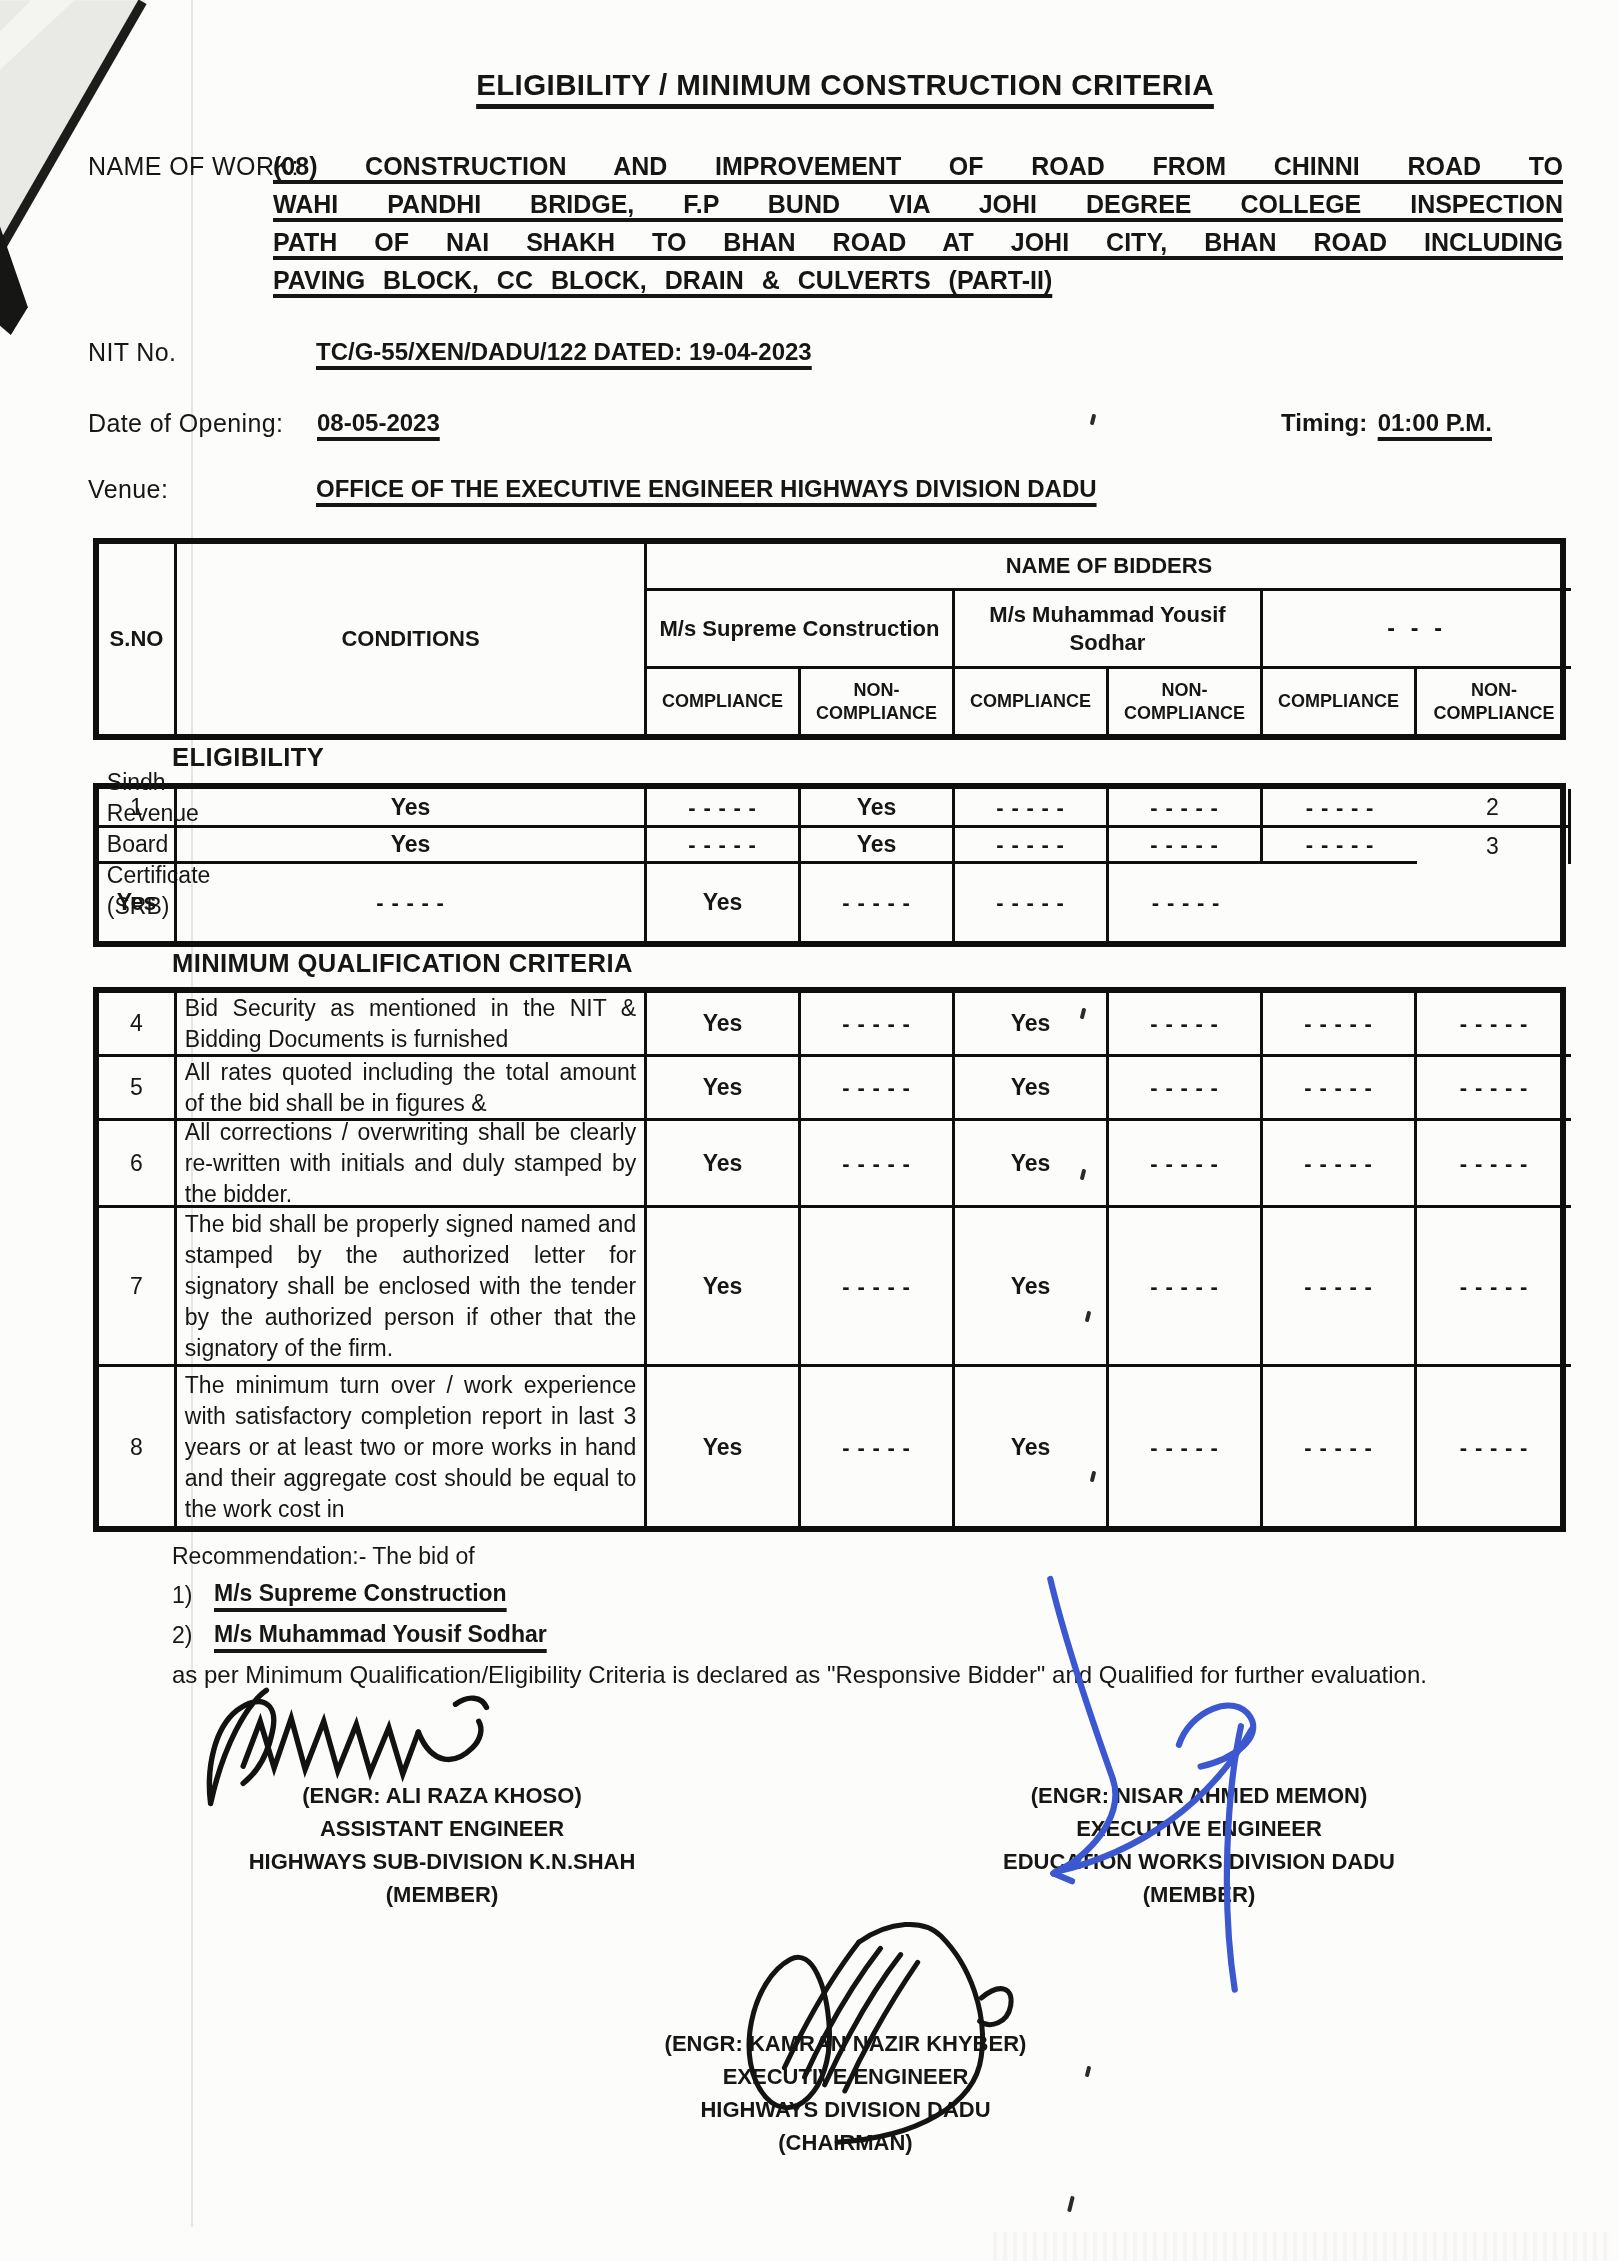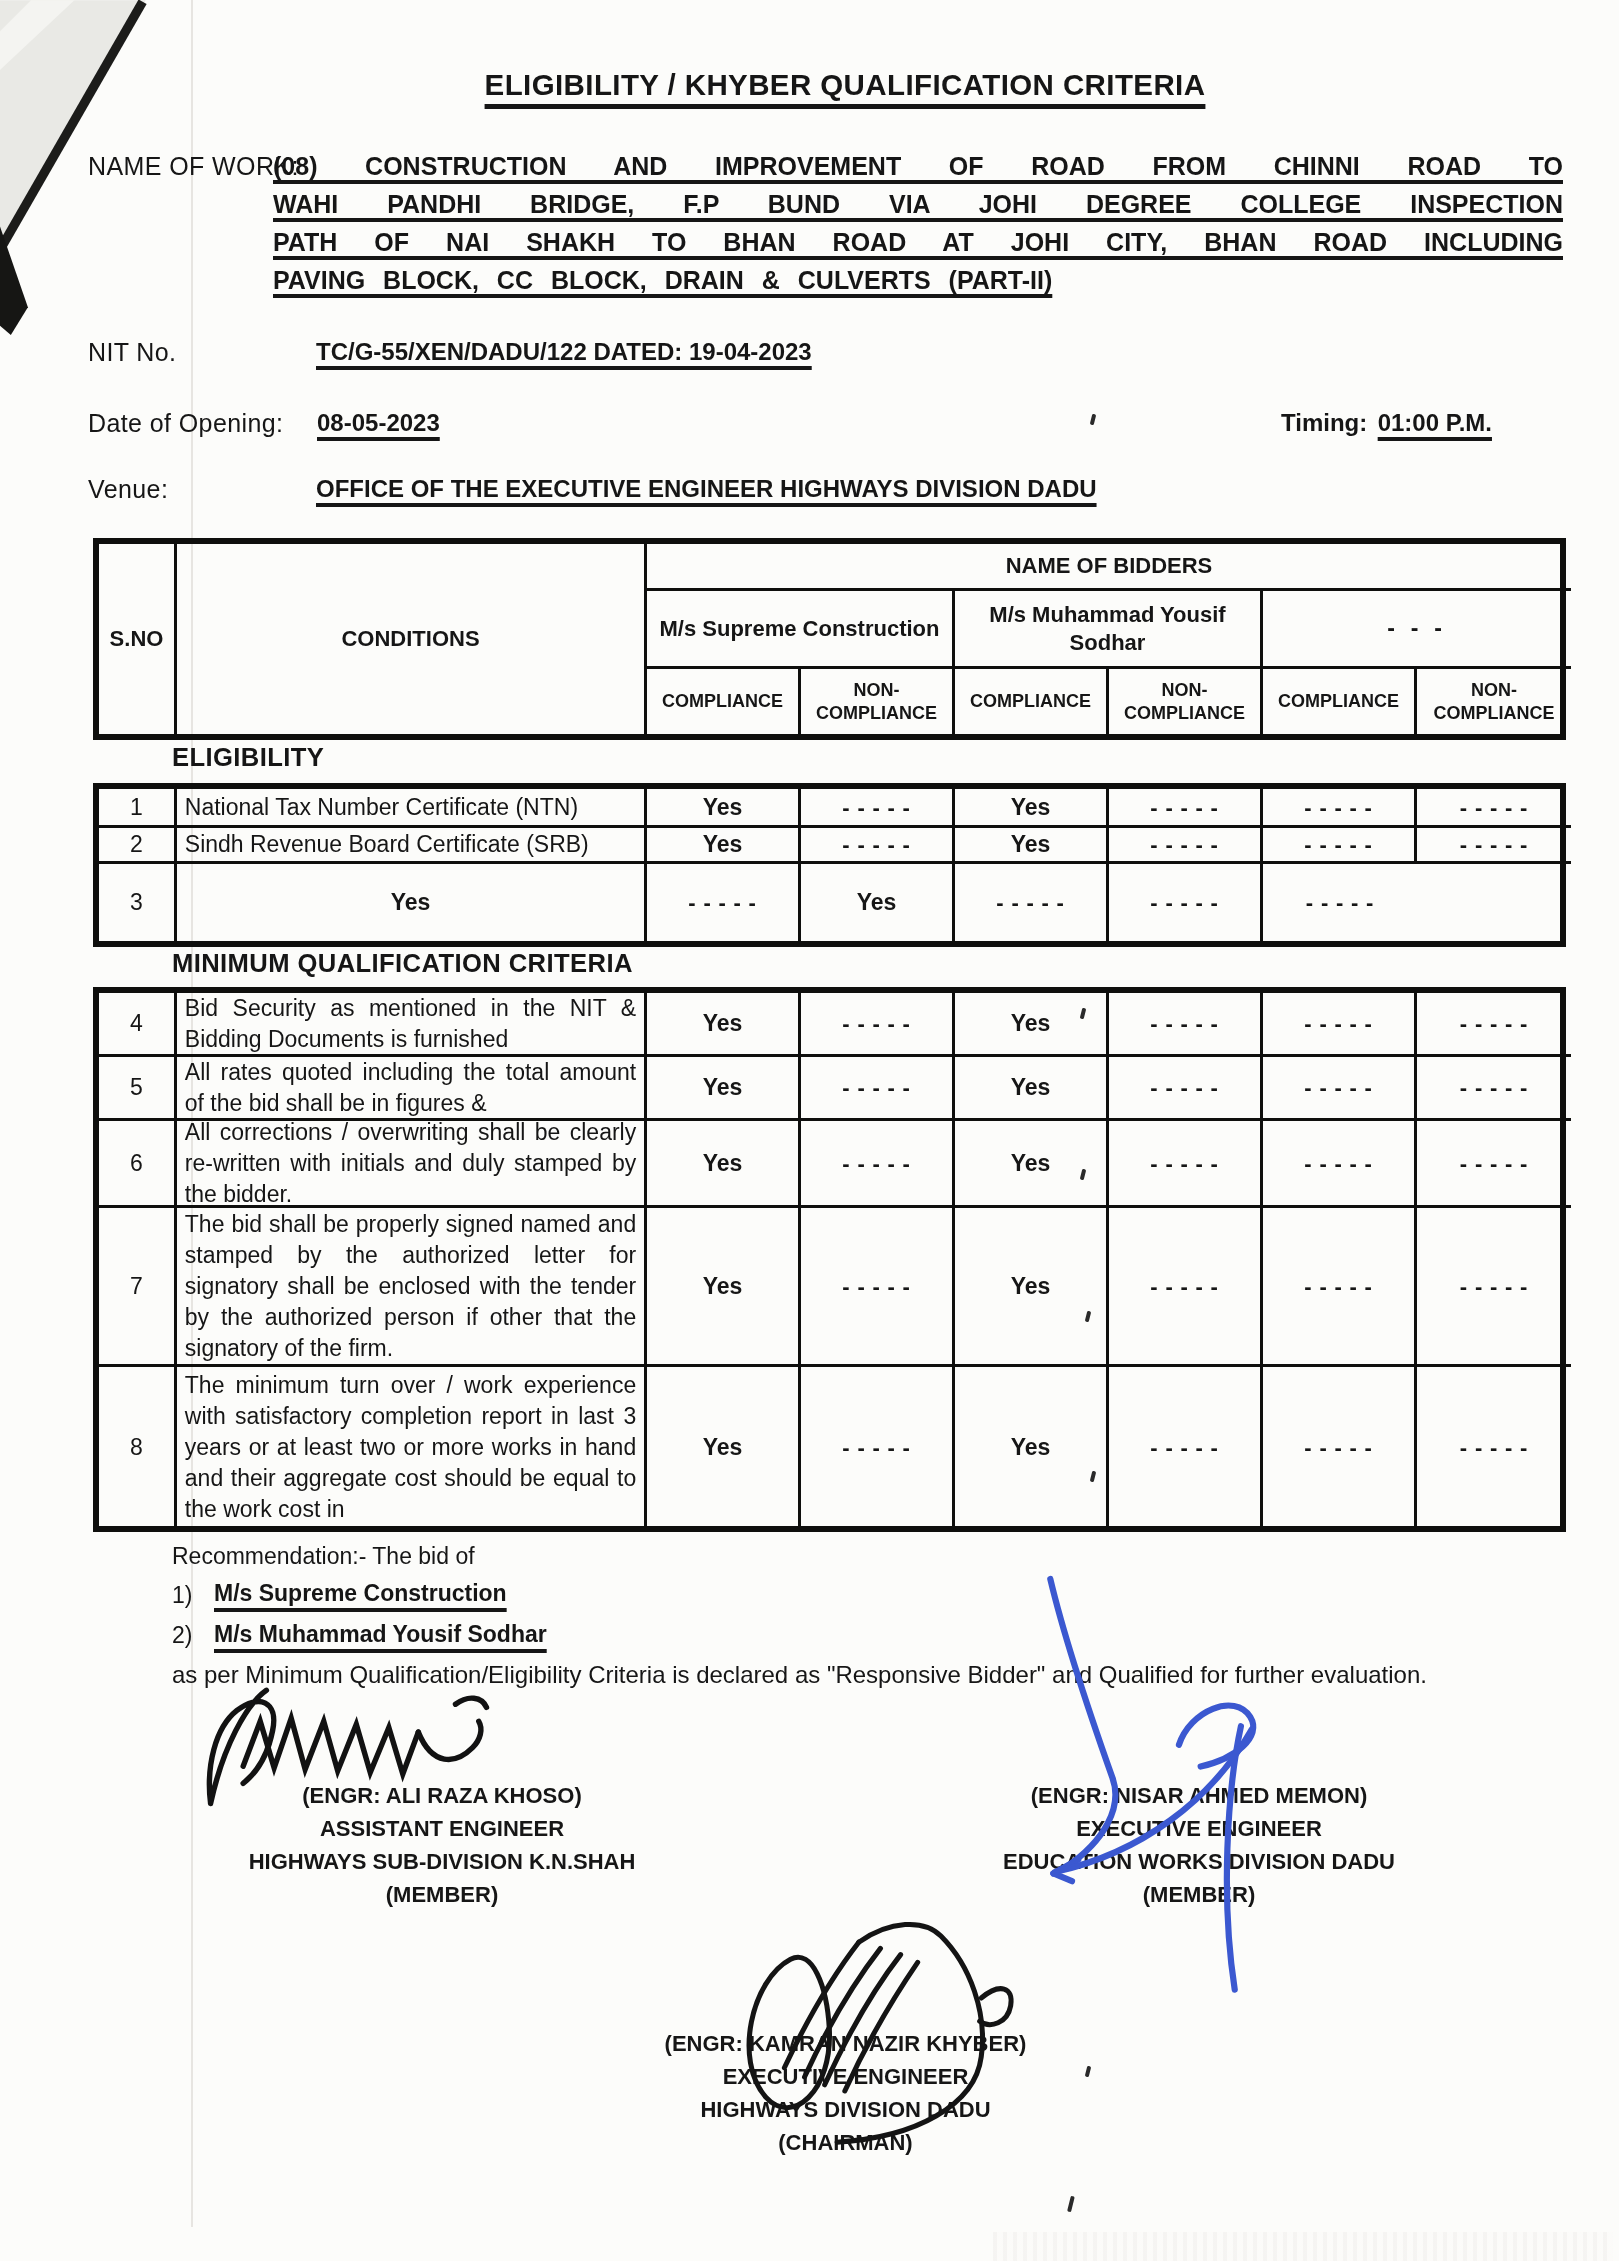--- a/index.html
+++ b/index.html
@@ -56,21 +56,21 @@
 
   <div class="fold-line"></div>
   <svg class="abs" style="left:0;top:0;" width="186" height="357" viewBox="0 0 240 460">
     <polygon points="0,0 188,0 0,330" fill="#e9e9e5"></polygon>
     <polygon points="0,90 96,0 40,0 0,40" fill="#f4f4f1"></polygon>
     <line x1="184" y1="2" x2="0" y2="322" stroke="#1c1c1a" stroke-width="12"></line>
     <polygon points="0,292 36,396 14,432 0,420" fill="#161614"></polygon>
   </svg>
   <div class="scan-noise"></div>
 
-  <div class="abs doc-title" style="left:364px;top:68px;width:962px;">ELIGIBILITY / KHYBER QUALIFICATION CRITERIA</div>
+  <div class="abs doc-title" style="left:364px;top:68px;width:962px;">ELIGIBILITY / MINIMUM CONSTRUCTION CRITERIA</div>
 
   <div class="abs label" style="left:88px;top:152px;">NAME OF WORK:</div>
   <div class="abs" style="left:273px;top:147px;">
     <div class="work-line jl">(08) CONSTRUCTION AND IMPROVEMENT OF ROAD FROM CHINNI ROAD TO</div>
     <div class="work-line jl">WAHI PANDHI BRIDGE, F.P BUND VIA JOHI DEGREE COLLEGE INSPECTION</div>
     <div class="work-line jl">PATH OF NAI SHAKH TO BHAN ROAD AT JOHI CITY, BHAN ROAD INCLUDING</div>
     <div class="work-line ws">PAVING BLOCK, CC BLOCK, DRAIN &amp; CULVERTS (PART-II)</div>
   </div>
 
   <div class="abs label" style="left:88px;top:338px;">NIT No.</div>
@@ -98,23 +98,20 @@
     <div class="cell comp br" style="grid-area:3/5/4/6;">COMPLIANCE</div>
     <div class="cell comp br" style="grid-area:3/6/4/7;">NON-COMPLIANCE</div>
     <div class="cell comp br" style="grid-area:3/7/4/8;">COMPLIANCE</div>
     <div class="cell comp" style="grid-area:3/8/4/9;">NON-COMPLIANCE</div>
   </div>
 
   <div class="sect-head" style="top:743px;">ELIGIBILITY</div>
 
   <div class="tblock" style="top:783px;height:164px;grid-template-rows:39px 36px auto;">
     <div class="cell br bb">1</div>
-    <div class="cell cond br bb">
-        <span class="ctext">National Tax Number Certificate (NTN)</span>
-      </div>
     <div class="cell val br bb">Yes</div>
     <div class="cell val dashc br bb">- - - - -</div>
     <div class="cell val br bb">Yes</div>
     <div class="cell val dashc br bb">- - - - -</div>
     <div class="cell val dashc br bb">- - - - -</div>
     <div class="cell val dashc bb">- - - - -</div>
 
     <div class="cell br bb">2</div>
     <div class="cell cond br bb">
         <span class="ctext">Sindh Revenue Board Certificate (SRB)</span>

